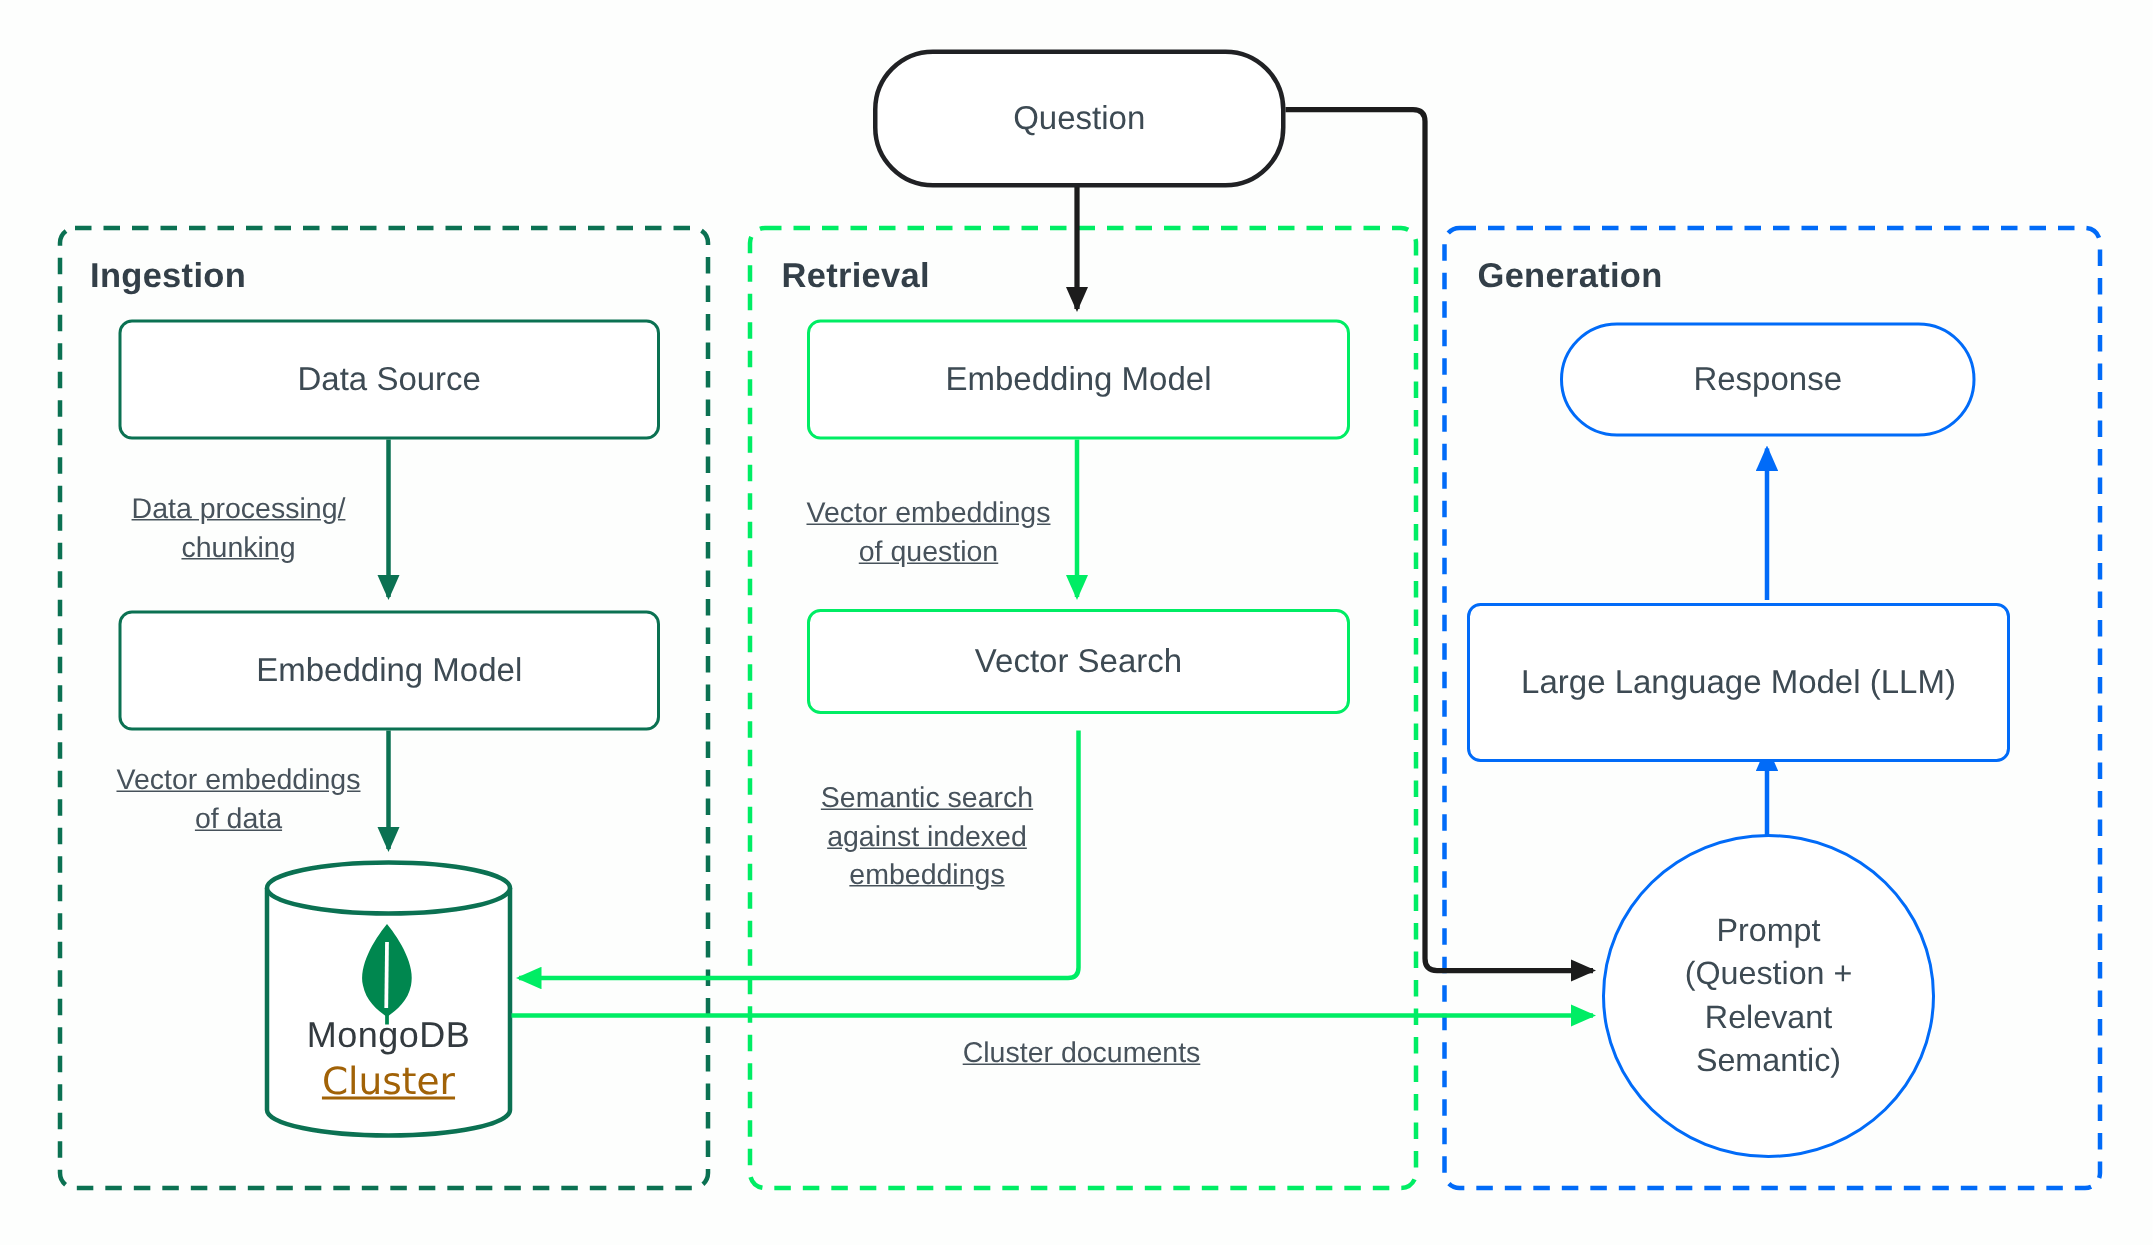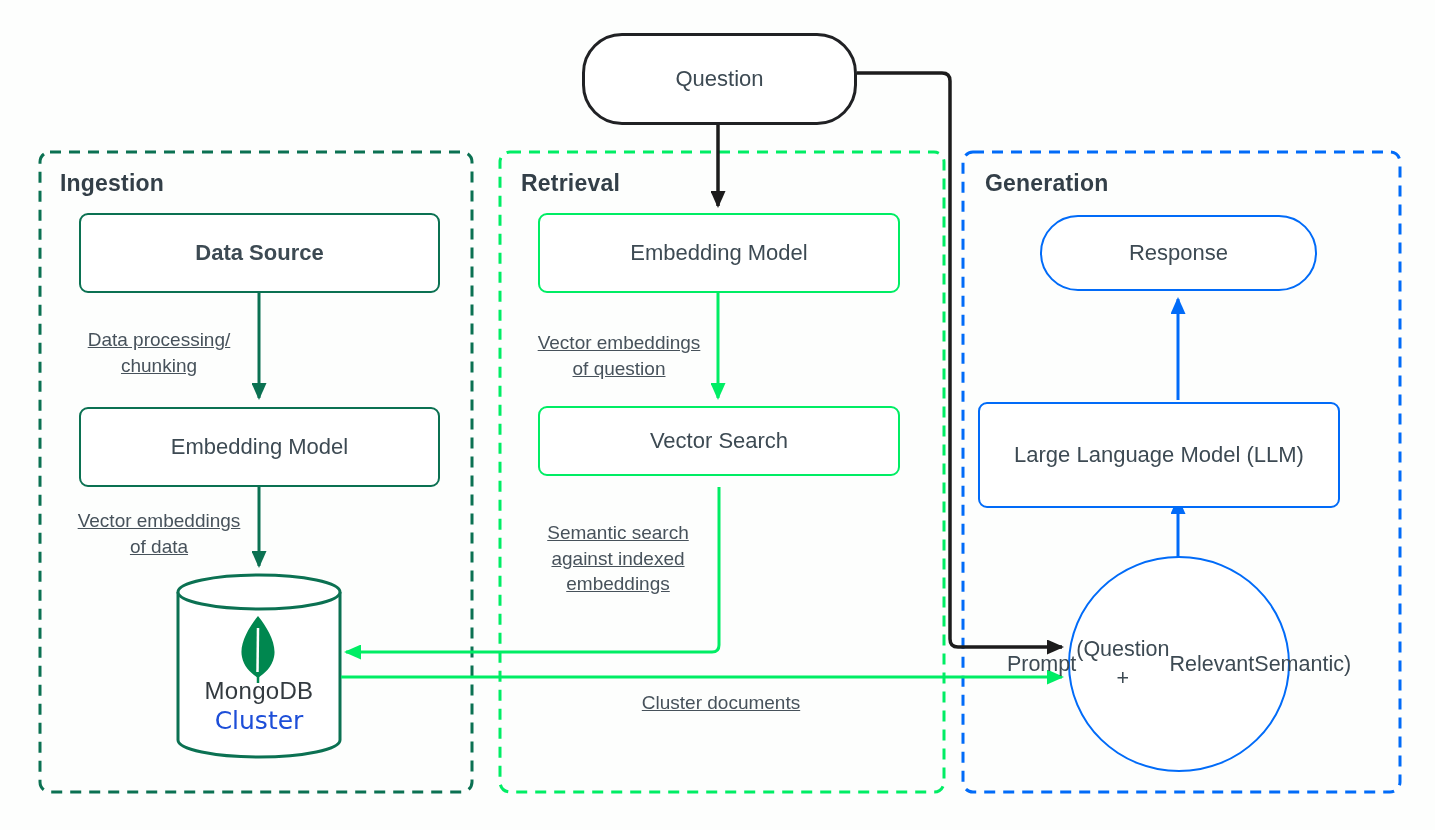--- a/index.html
+++ b/index.html
@@ -46,30 +46,30 @@
     position:absolute; z-index:2; background:#fff;
     display:flex; align-items:center; justify-content:center; text-align:center;
     color:var(--node-text); font-size:22px; box-sizing:border-box;
   }
   .rect{border-radius:9px;}
   .b-forest{border:2.5px solid var(--forest-green);}
   .b-green{border:2.5px solid var(--bright-green);}
   .b-blue{border:2.5px solid var(--blue);}
   .b-black{border:3px solid #202124;}
   .pill{border-radius:40px;}
-  .circle{border-radius:50%; line-height:29px; font-size:21.5px;}
+  .circle{border-radius:50%; flex-direction:column; line-height:29px; font-size:21.5px;}
   .edge-label{
     position:absolute; z-index:2; text-align:center;
     font-size:19px; line-height:25.5px; color:var(--label-text);text-decoration:underline;
   }
   .cyl-label{
     position:absolute; z-index:3; text-align:center; color:#333a3f;
   }
   .cyl-label .l1{font-size:24px; line-height:29px; letter-spacing:.3px;}
-  .cyl-label .l2{font-size:25px; line-height:31px; font-family:"DejaVu Sans", sans-serif; color:#1d4ed8;}
+  .cyl-label .l2{font-size:25px; line-height:31px; font-family:"DejaVu Sans", sans-serif; color:#a16207;text-decoration:underline;}
 </style>
 </head>
 <body>
 
 <div id="canvas">
 
   <svg id="edge-layer" viewBox="0 0 1435 830" xmlns="http://www.w3.org/2000/svg">
     <defs>
       <marker id="arr-black" markerUnits="userSpaceOnUse" markerWidth="17" markerHeight="15" refX="15" refY="7.5" orient="auto">
           <path class="mk-black" d="M0,0 L17,7.5 L0,15 Z"></path>
@@ -110,21 +110,21 @@
     <path class="edge blue" marker-end="url(#arr-blue)" d="M1178,400 V299"></path>
     <path class="edge blue" marker-end="url(#arr-blue)" d="M1178,557 V499"></path>
   </svg>
 
   <div class="panel-title" style="left:60px; top:170px;">Ingestion</div>
   <div class="panel-title" style="left:521px; top:170px;">Retrieval</div>
   <div class="panel-title" style="left:985px; top:170px;">Generation</div>
 
   <div class="node pill b-black" style="left:582px; top:33px; width:275px; height:92px;">Question</div>
 
-  <div class="node rect b-forest" style="left:79px; top:213px; width:361px; height:80px;font-weight:bold;">Data Source</div>
+  <div class="node rect b-forest" style="left:79px; top:213px; width:361px; height:80px;">Data Source</div>
 
   <div class="node rect b-forest" style="left:79px; top:407px; width:361px; height:80px;">Embedding Model</div>
 
   <div class="node rect b-green" style="left:538px; top:213px; width:362px; height:80px;">Embedding Model</div>
 
   <div class="node rect b-green" style="left:538px; top:406px; width:362px; height:70px;">Vector Search</div>
 
   <div class="node pill b-blue" style="left:1040px; top:215px; width:277px; height:76px;">Response</div>
 
   <div class="node rect b-blue" style="left:978px; top:402px; width:362px; height:106px;">Large Language Model (LLM)</div>

